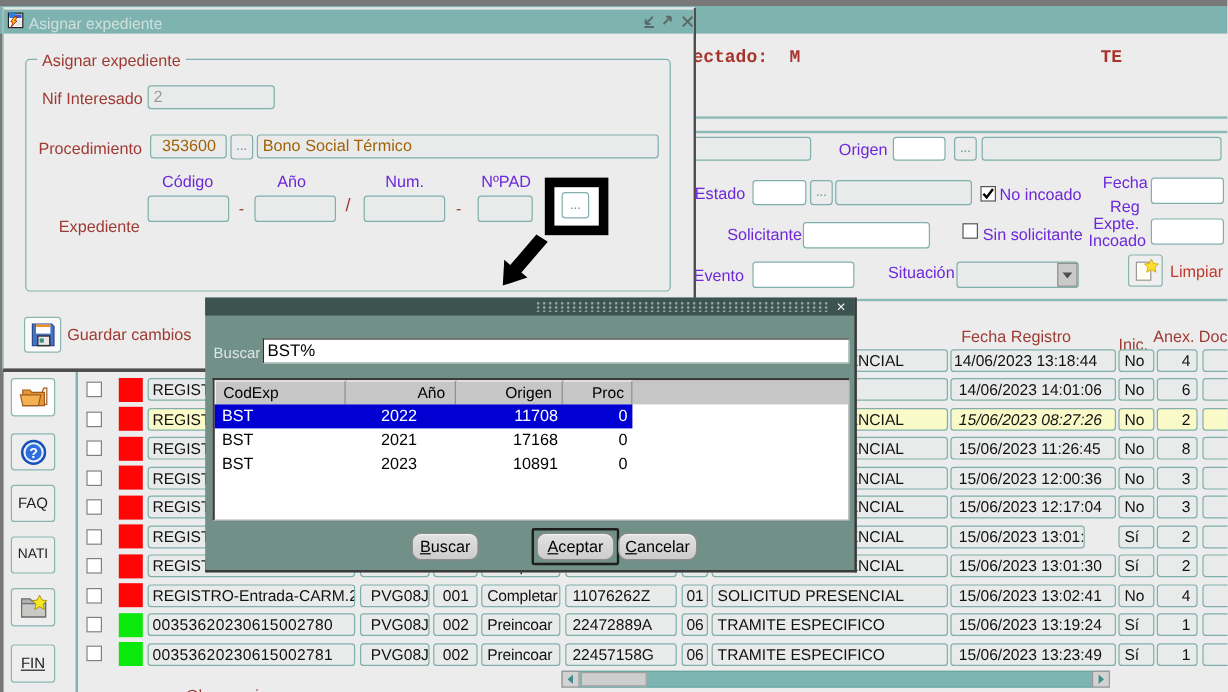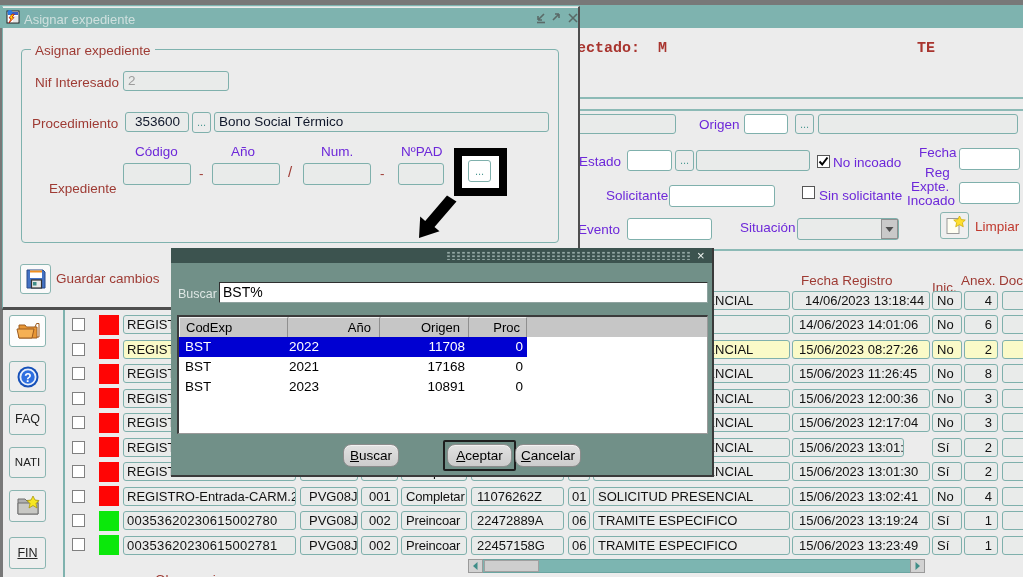--- a/index.html
+++ b/index.html
@@ -2,21 +2,21 @@
 <html><head><meta charset="utf-8">
 <style>
 *{margin:0;padding:0;box-sizing:border-box;}
 html,body{width:1023px;height:577px;overflow:hidden;}
 body{position:relative;background:#ececec;font-family:"Liberation Sans",sans-serif;}
 .abs{position:absolute;}
 .c{position:absolute;border:1px solid #7fb0ac;border-radius:3px;font-size:13px;color:#111;
    line-height:17px;overflow:hidden;white-space:nowrap;}
 .cb{position:absolute;width:13px;height:13px;background:#fff;border:1px solid #808080;}
 .fld{position:absolute;border:1px solid #7fb0ac;border-radius:3px;background:#e9ebea;
-     font-size:13.5px;color:#0f172a;line-height:17px;overflow:hidden;white-space:nowrap;padding-left:4px;}
+     font-size:13.5px;color:#a16207;line-height:17px;overflow:hidden;white-space:nowrap;padding-left:4px;}
 .wfld{position:absolute;border:1px solid #7fb0ac;border-radius:3px;background:#ffffff;
      font-size:13.5px;color:#111;line-height:18px;overflow:hidden;white-space:nowrap;padding-left:4px;}
 .dots{position:absolute;border:1px solid #7fb0ac;border-radius:3px;background:#ececec;color:#4f9a94;
      font-size:11px;text-align:center;line-height:14px;}
 .nlab{position:absolute;color:#6d28d9;font-size:13.5px;white-space:nowrap;}
 .mlab{position:absolute;color:#9e3a33;font-size:13.5px;white-space:nowrap;}
 .sbtn{position:absolute;left:9px;width:37px;background:#eeeeee;border:1px solid #8ab5b1;border-radius:3px;
       text-align:center;color:#222;}
 .pbtn{position:absolute;height:23px;background:linear-gradient(#e2e2e2,#cccccc);border:1px solid #8c8c8c;border-radius:8px;box-shadow:inset 0 1px 0 #f2f2f2;
       font-size:13.5px;color:#000;text-align:center;line-height:21px;}
@@ -86,21 +86,21 @@
 
 <div class="cb" style="left:72px;top:294px;"></div>
 <div style="position:absolute;left:99px;top:290px;width:20px;height:20px;background:#ff0505;"></div>
 <div class="c" style="left:123px;top:291px;width:173px;height:19px;background:#e9ebea;padding-left:3px;">REGISTRO-Entrada-CARM.2023</div>
 <div class="c" style="left:300px;top:291px;width:58px;height:19px;background:#e9ebea;padding-left:8px;">PVG08J</div>
 <div class="c" style="left:361px;top:291px;width:37px;height:19px;background:#e9ebea;padding-left:7px;">001</div>
 <div class="c" style="left:401px;top:291px;width:66px;height:19px;background:#e9ebea;padding-left:4px;letter-spacing:-0.15px;">Completar</div>
 <div class="c" style="left:471px;top:291px;width:93px;height:19px;background:#e9ebea;padding-left:5px;">11076262Z</div>
 <div class="c" style="left:568px;top:291px;width:22px;height:19px;background:#e9ebea;padding-left:3px;">01</div>
 <div class="c" style="left:593px;top:291px;width:197px;height:19px;background:#e9ebea;padding-left:4px;">SOLICITUD PRESENCIAL</div>
-<div class="c" style="left:792px;top:291px;width:138px;height:19px;background:#e9ebea;padding-left:12px;">14/06/2023 13:18:44</div>
+<div class="c" style="left:792px;top:291px;width:138px;height:19px;background:#e9ebea;padding-left:2px;">14/06/2023 13:18:44</div>
 <div class="c" style="left:932px;top:291px;width:30px;height:19px;background:#e9ebea;padding-left:4px;">No</div>
 <div class="c" style="left:964px;top:291px;width:34px;height:19px;background:#e9ebea;text-align:right;padding-right:5px;">4</div>
 <div class="c" style="left:1002px;top:291px;width:40px;height:19px;background:#e9ebea;padding-left:4px;"></div>
 <div class="cb" style="left:72px;top:318px;"></div>
 <div style="position:absolute;left:99px;top:315px;width:20px;height:20px;background:#ff0505;"></div>
 <div class="c" style="left:123px;top:315px;width:173px;height:19px;background:#e9ebea;padding-left:3px;">REGISTRO-Entrada-CARM.2023</div>
 <div class="c" style="left:300px;top:315px;width:58px;height:19px;background:#e9ebea;padding-left:8px;">PVG08J</div>
 <div class="c" style="left:361px;top:315px;width:37px;height:19px;background:#e9ebea;padding-left:7px;">001</div>
 <div class="c" style="left:401px;top:315px;width:66px;height:19px;background:#e9ebea;padding-left:4px;letter-spacing:-0.15px;">Completar</div>
 <div class="c" style="left:471px;top:315px;width:93px;height:19px;background:#e9ebea;padding-left:5px;">11076262Z</div>
@@ -112,21 +112,21 @@
 <div class="c" style="left:1002px;top:315px;width:40px;height:19px;background:#e9ebea;padding-left:4px;"></div>
 <div class="cb" style="left:72px;top:343px;"></div>
 <div style="position:absolute;left:99px;top:339px;width:20px;height:20px;background:#ff0505;"></div>
 <div class="c" style="left:123px;top:340px;width:173px;height:19px;background:#fafac8;padding-left:3px;">REGISTRO-Entrada-CARM.2023</div>
 <div class="c" style="left:300px;top:340px;width:58px;height:19px;background:#fafac8;padding-left:8px;">PVG08J</div>
 <div class="c" style="left:361px;top:340px;width:37px;height:19px;background:#fafac8;padding-left:7px;">001</div>
 <div class="c" style="left:401px;top:340px;width:66px;height:19px;background:#fafac8;padding-left:4px;letter-spacing:-0.15px;">Completar</div>
 <div class="c" style="left:471px;top:340px;width:93px;height:19px;background:#fafac8;padding-left:5px;">11076262Z</div>
 <div class="c" style="left:568px;top:340px;width:22px;height:19px;background:#fafac8;padding-left:3px;">01</div>
 <div class="c" style="left:593px;top:340px;width:197px;height:19px;background:#fafac8;padding-left:4px;">SOLICITUD PRESENCIAL</div>
-<div class="c" style="left:792px;top:340px;width:138px;height:19px;background:#fafac8;padding-left:6px;">15/06/2023 08:27:26</div>
+<div class="c" style="left:792px;top:340px;width:138px;height:19px;background:#fafac8;padding-left:6px;font-style:italic;">15/06/2023 08:27:26</div>
 <div class="c" style="left:932px;top:340px;width:30px;height:19px;background:#fafac8;padding-left:4px;">No</div>
 <div class="c" style="left:964px;top:340px;width:34px;height:19px;background:#fafac8;text-align:right;padding-right:5px;">2</div>
 <div class="c" style="left:1002px;top:340px;width:40px;height:19px;background:#fafac8;padding-left:4px;"></div>
 <div class="cb" style="left:72px;top:367px;"></div>
 <div style="position:absolute;left:99px;top:364px;width:20px;height:20px;background:#ff0505;"></div>
 <div class="c" style="left:123px;top:364px;width:173px;height:19px;background:#e9ebea;padding-left:3px;">REGISTRO-Entrada-CARM.2023</div>
 <div class="c" style="left:300px;top:364px;width:58px;height:19px;background:#e9ebea;padding-left:8px;">PVG08J</div>
 <div class="c" style="left:361px;top:364px;width:37px;height:19px;background:#e9ebea;padding-left:7px;">001</div>
 <div class="c" style="left:401px;top:364px;width:66px;height:19px;background:#e9ebea;padding-left:4px;letter-spacing:-0.15px;">Completar</div>
 <div class="c" style="left:471px;top:364px;width:93px;height:19px;background:#e9ebea;padding-left:5px;">11076262Z</div>
@@ -363,21 +363,21 @@
   </div>
 
   <div class="pbtn" style="left:172px;top:196px;width:56px;"><u>B</u>uscar</div>
   <div class="abs" style="left:272px;top:192px;width:73px;height:31px;border:2px solid #1e1e1e;border-radius:2px;"></div>
   <div class="pbtn" style="left:276px;top:196px;width:65px;"><u>A</u>ceptar</div>
   <div class="pbtn" style="left:344px;top:196px;width:66px;"><u>C</u>ancelar</div>
 </div>
 <style>
 .plr{position:absolute;left:0;width:348px;height:20px;font-size:13.5px;line-height:19px;color:#000;}
 .p1{position:absolute;left:6px;}
-.p2{position:absolute;left:110px;width:87px;text-align:left;display:inline-block;}
+.p2{position:absolute;left:110px;width:87px;text-align:center;display:inline-block;}
 .p3{position:absolute;left:202px;width:84px;text-align:right;display:inline-block;}
 .p4{position:absolute;left:291px;width:53px;text-align:right;display:inline-block;}
 </style>
 
 <div class="abs" style="left:454px;top:148px;width:53px;height:48px;background:#fff;border:8px solid #000;"></div>
 <div class="dots" style="left:468px;top:160px;width:23px;height:22px;line-height:20px;background:#fff;z-index:5;">...</div>
 <svg width="54" height="48" viewBox="0 0 54 48" style="position:absolute;left:408px;top:194px;">
   <polygon points="48.5,7.5 26.5,33.0 31.5,37.3 11,44 12.2,22.5 17.2,26.9 39.0,1.5" fill="#000"></polygon>
 </svg>
 

